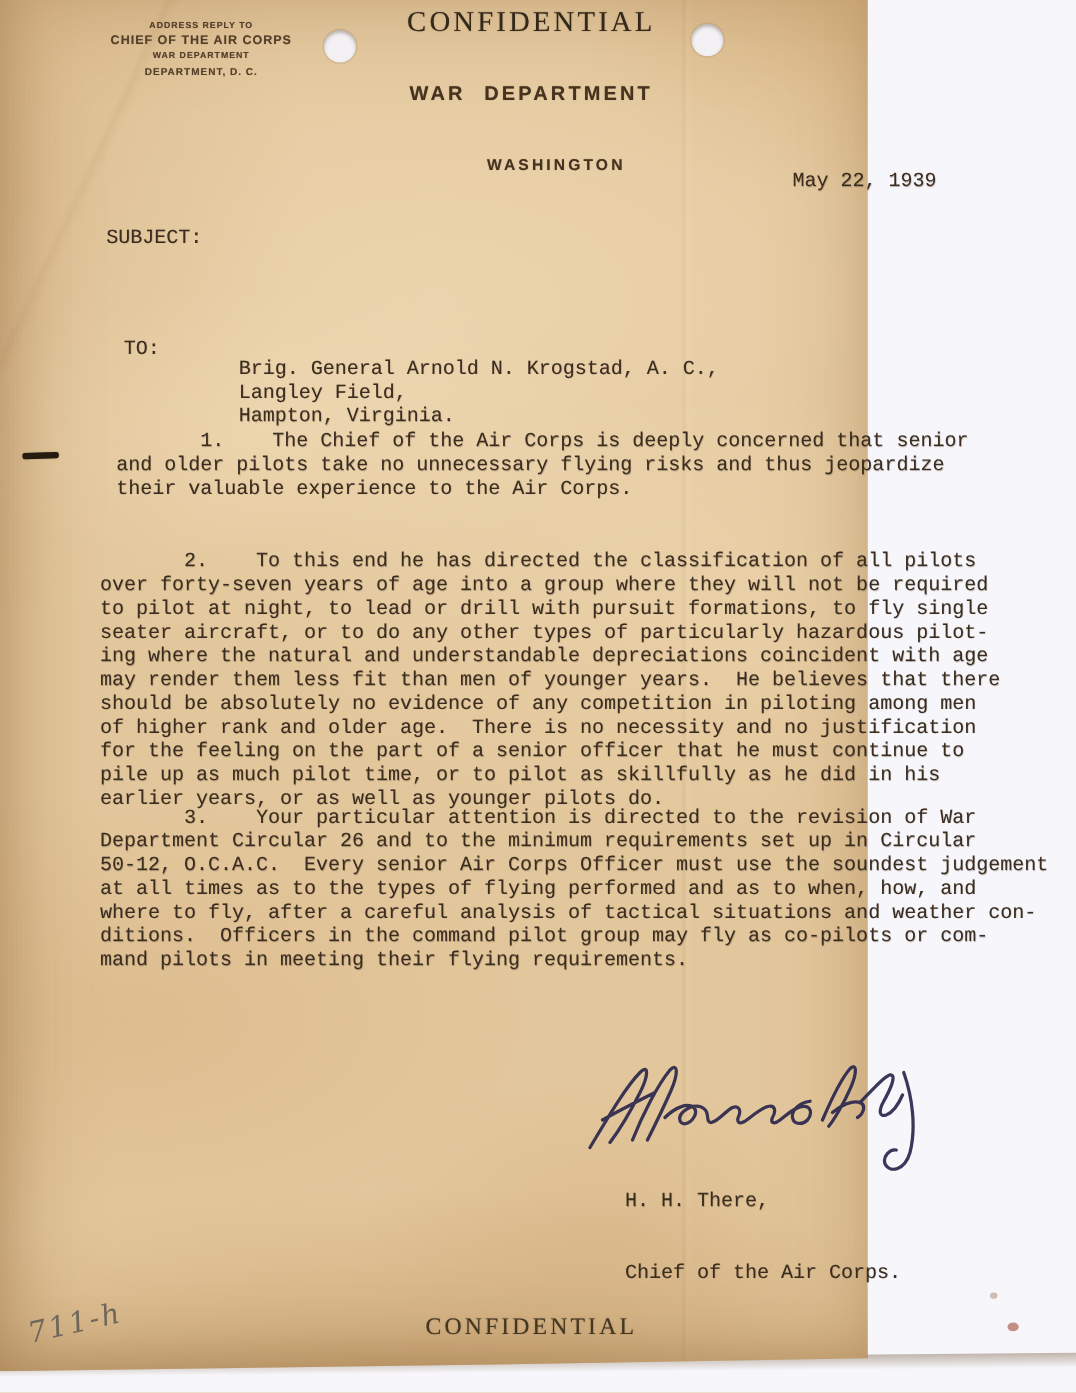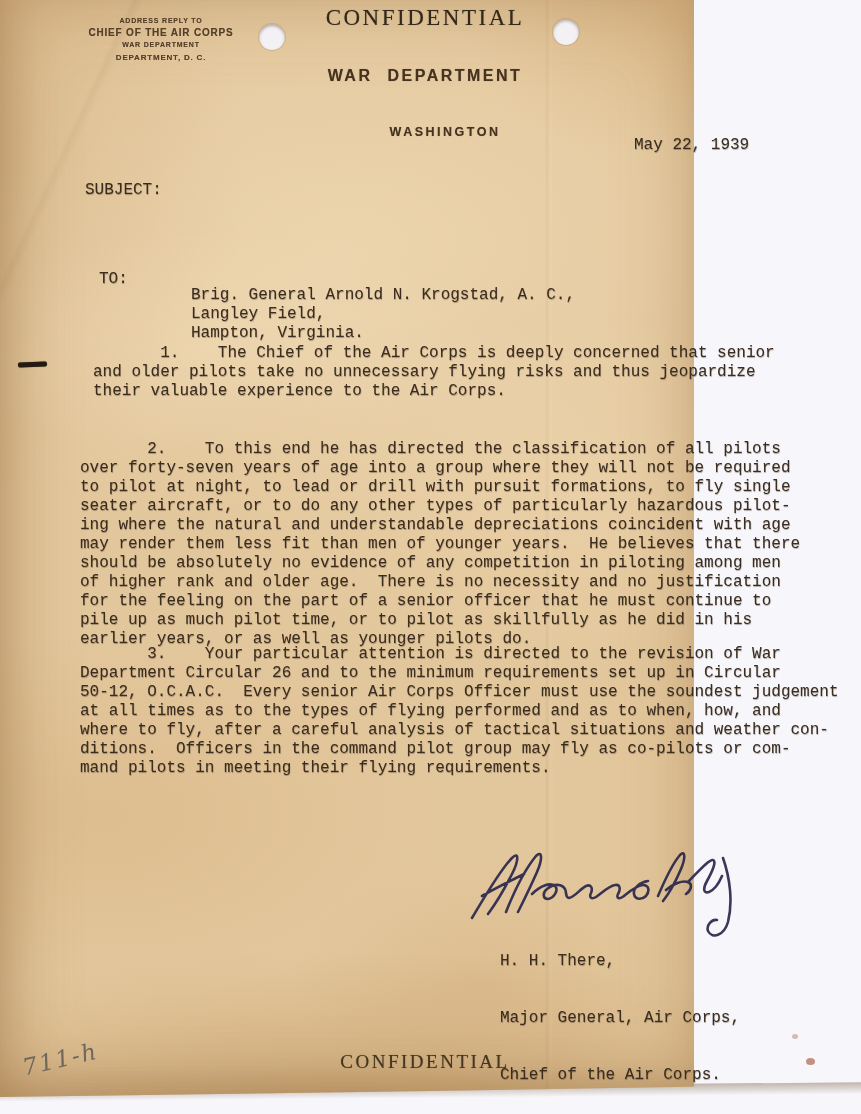--- a/index.html
+++ b/index.html
@@ -168,21 +168,20 @@
                M196 50 C202 36 210 18 218 9 C223 4 224 11 219 23 C213 37 205 50 201 55
                M204 44 C211 38 220 34 226 36 C231 38 229 45 224 48"></path>
       <path d="M226 36 C236 26 247 13 251 14 C255 15 250 26 245 35 C241 42 241 48 247 46
                C252 44 257 37 260 30
                M261 12 C268 32 271 56 266 76 C262 90 250 93 246 85 C244 79 250 73 255 74"></path>
     </g>
   </svg>
 
   <div class="mono sig-typed">
     <div>H. H. There,</div>
-    <div>Major General, Air Corps,</div>
     <div>Chief of the Air Corps.</div>
   </div>
 
   <div class="center-line stamp conf-bottom">CONFIDENTIAL</div>
 
   <div class="pencil-note">711-h</div>
 
   <div class="stain s1"></div>
   <div class="stain s2"></div>
 </div>

